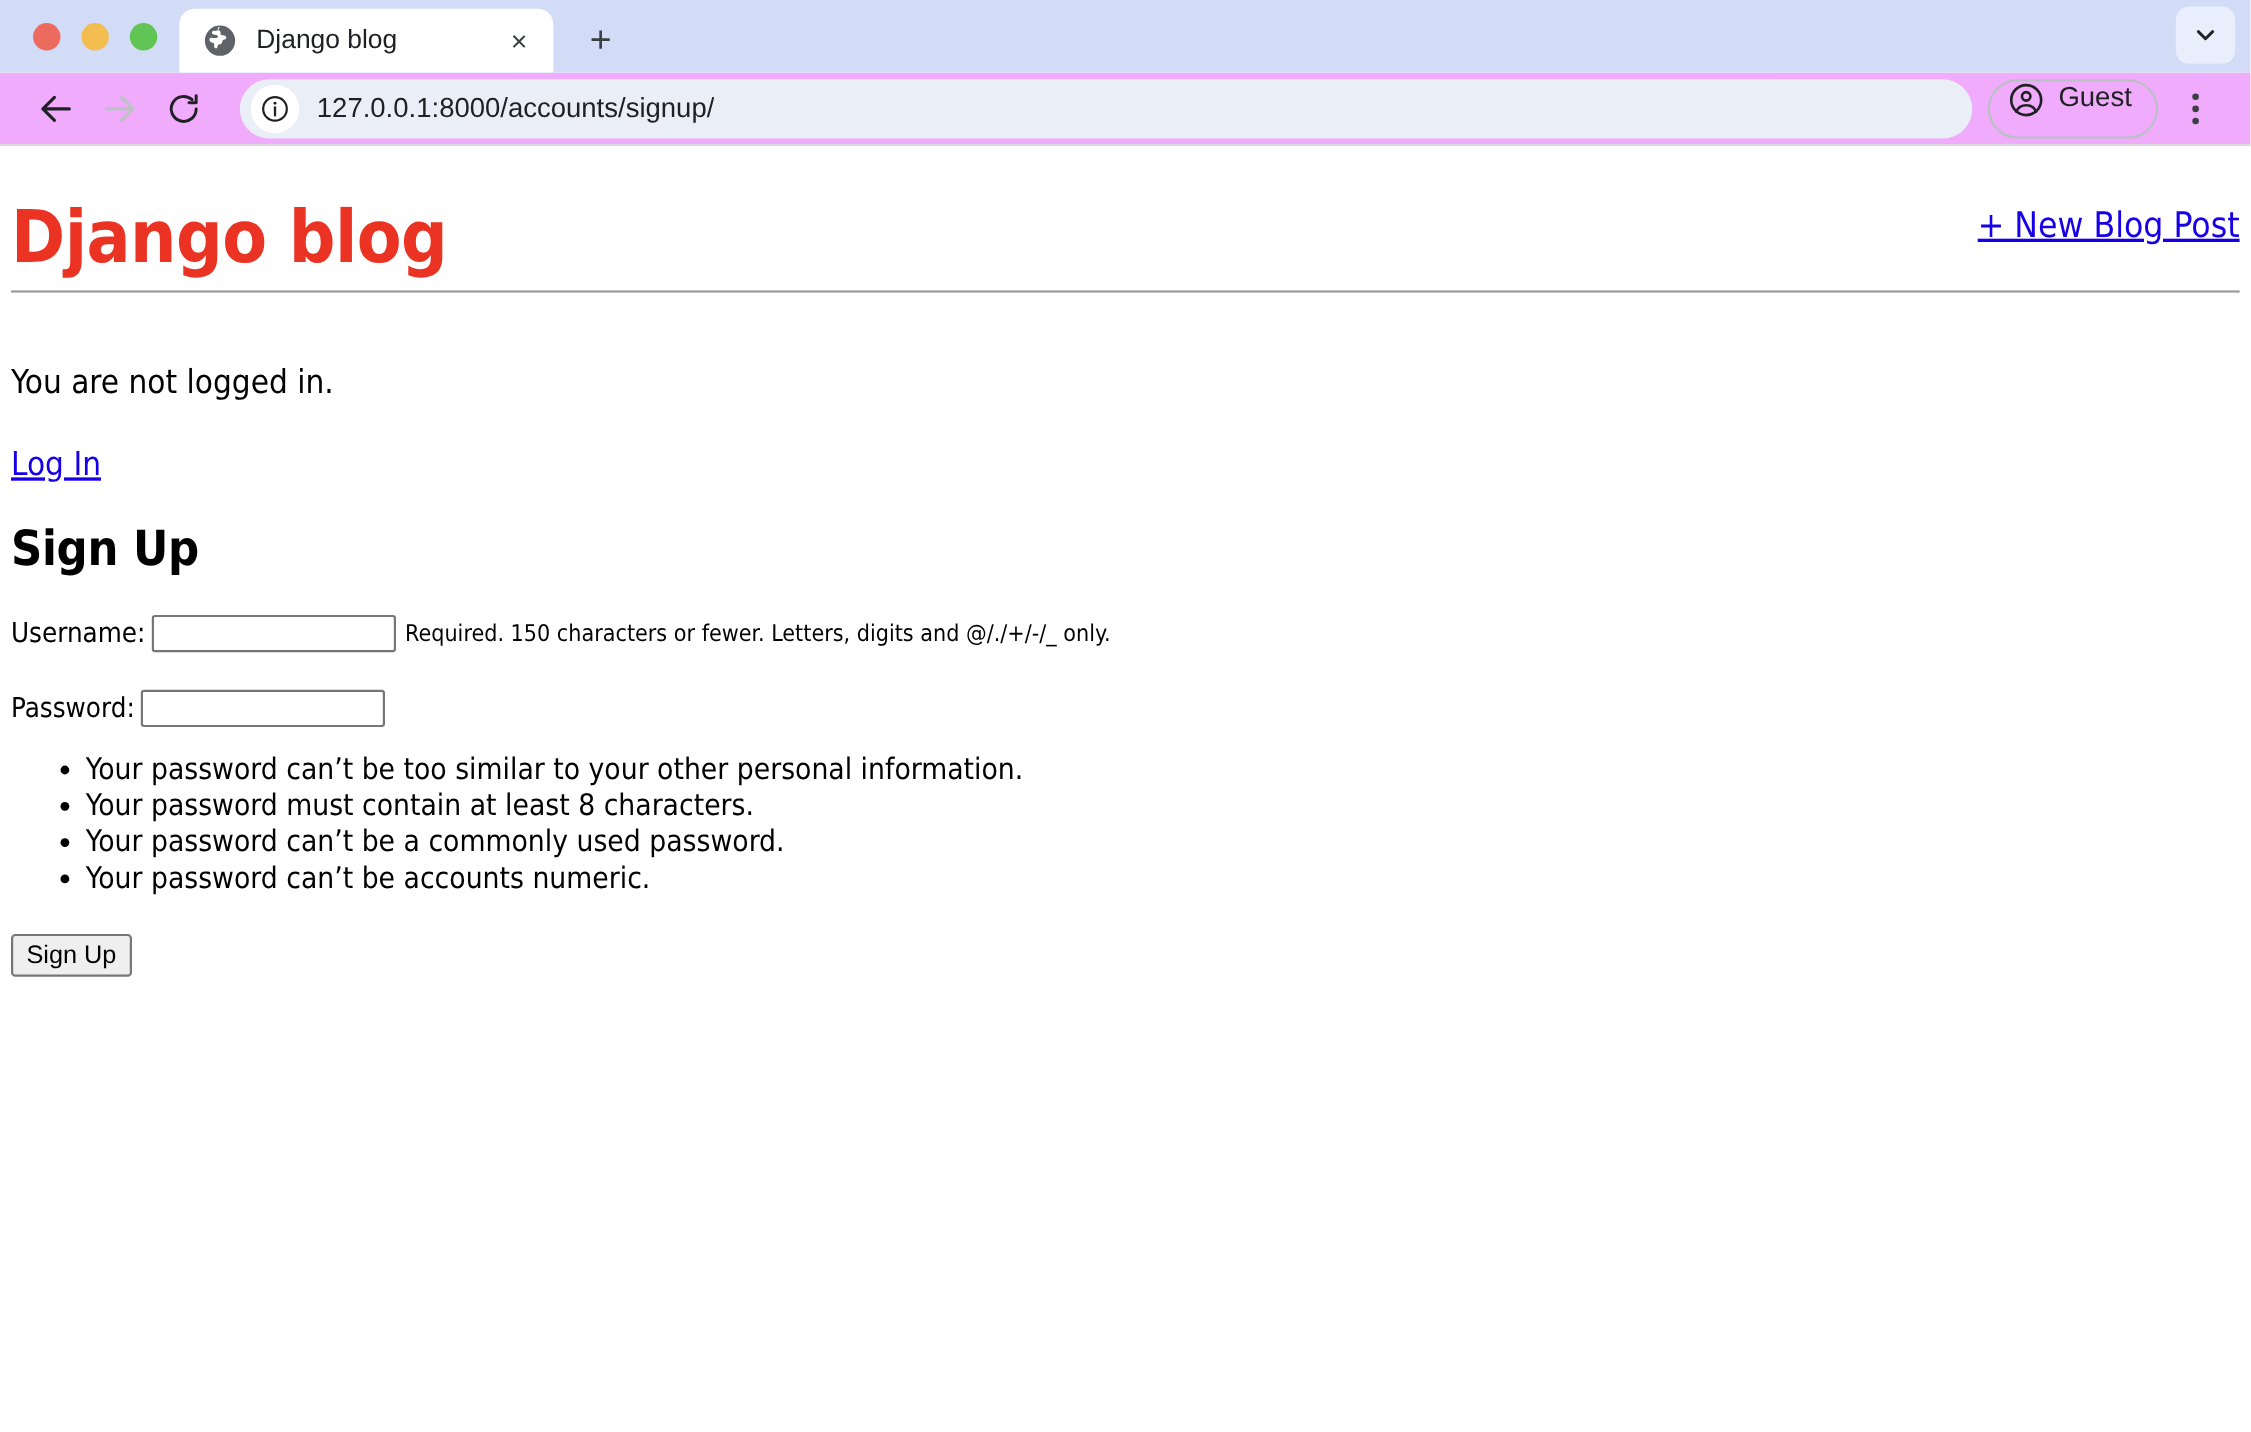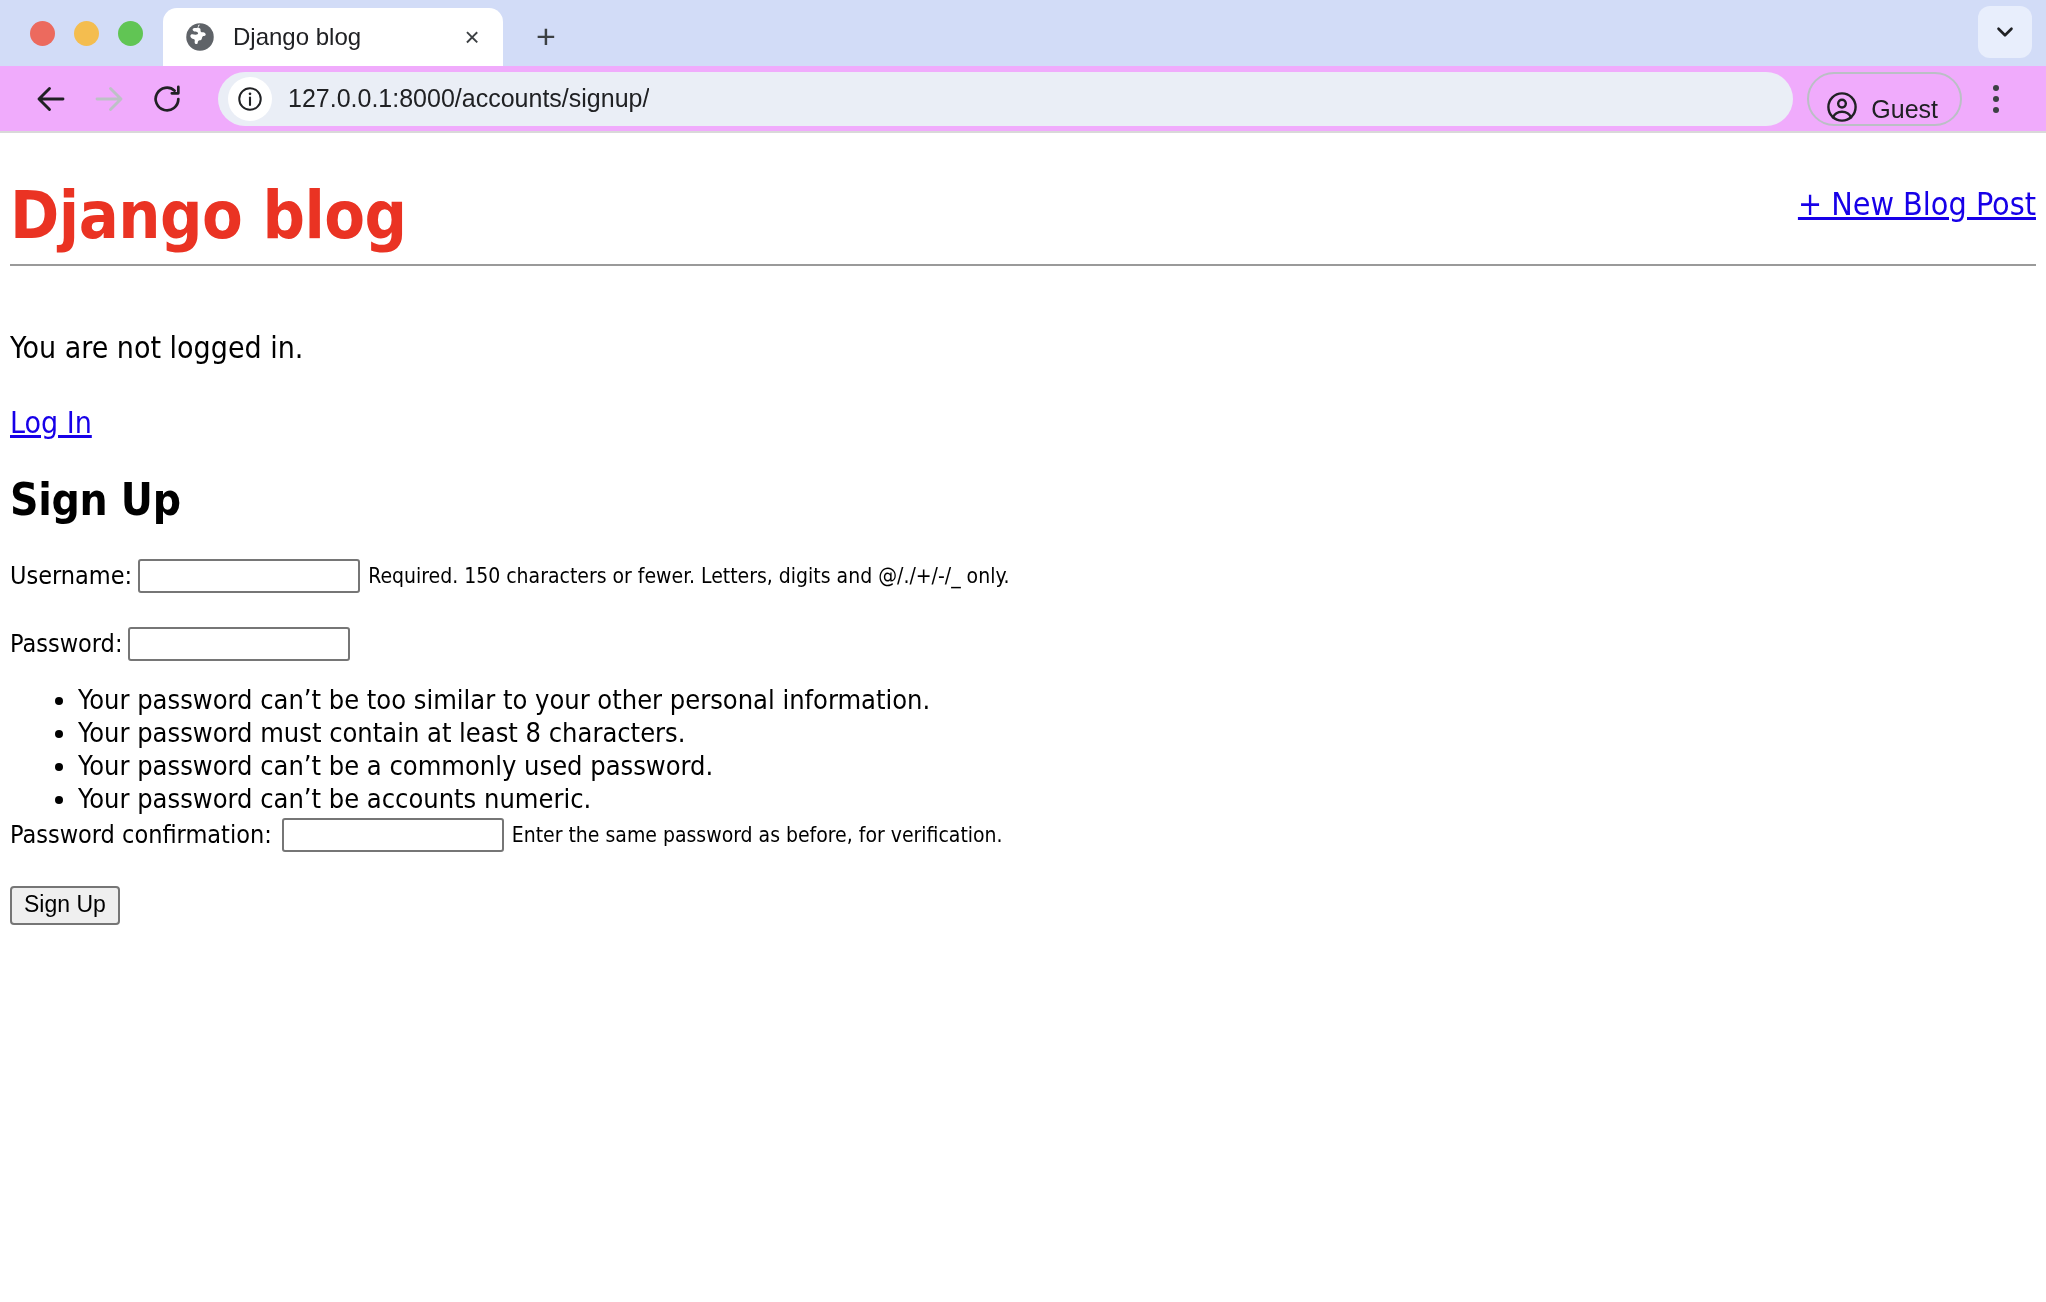--- a/index.html
+++ b/index.html
@@ -115,21 +115,21 @@
     font-size: 25px;
     color: #202124;
     white-space: nowrap;
     overflow: hidden;
     font-family: "Liberation Sans", sans-serif;
   }
   .profile {
     height: 54px;
     border: 2px solid #babfc5;
     border-radius: 27px;
-    display: flex; align-items: flex-end;
+    display: flex; align-items: flex-start;
     padding: 0 22px 0 16px;
     gap: 12px;
     flex: 0 0 auto;
   }
   .profile .plabel { font-size: 25px; color: #202124; }
   .kebab {
     width: 56px; height: 56px;
     display: flex; flex-direction: column;
     align-items: center; justify-content: center;
     gap: 5px;
@@ -358,24 +358,19 @@
       <input class="finput w-pass" type="password" value="" style="">
     </div>
 
     <ul class="pwhelp">
       <li>Your password can’t be too similar to your other personal information.</li>
       <li>Your password must contain at least 8 characters.</li>
       <li>Your password can’t be a commonly used password.</li>
       <li>Your password can’t be accounts numeric.</li>
     </ul>
 
-    <div class="frow">
-      <span class="flabel">Password confirmation:</span>
-      <input class="finput w-conf" type="password" value="" style="">
-      <span class="fhelp">Enter the same password as before, for verification.</span>
-    </div>
 
     <div class="submitrow">
       <button class="signupbtn" type="submit">Sign Up</button>
     </div>
 
   </div>
 </div>
 
 </body></html>

